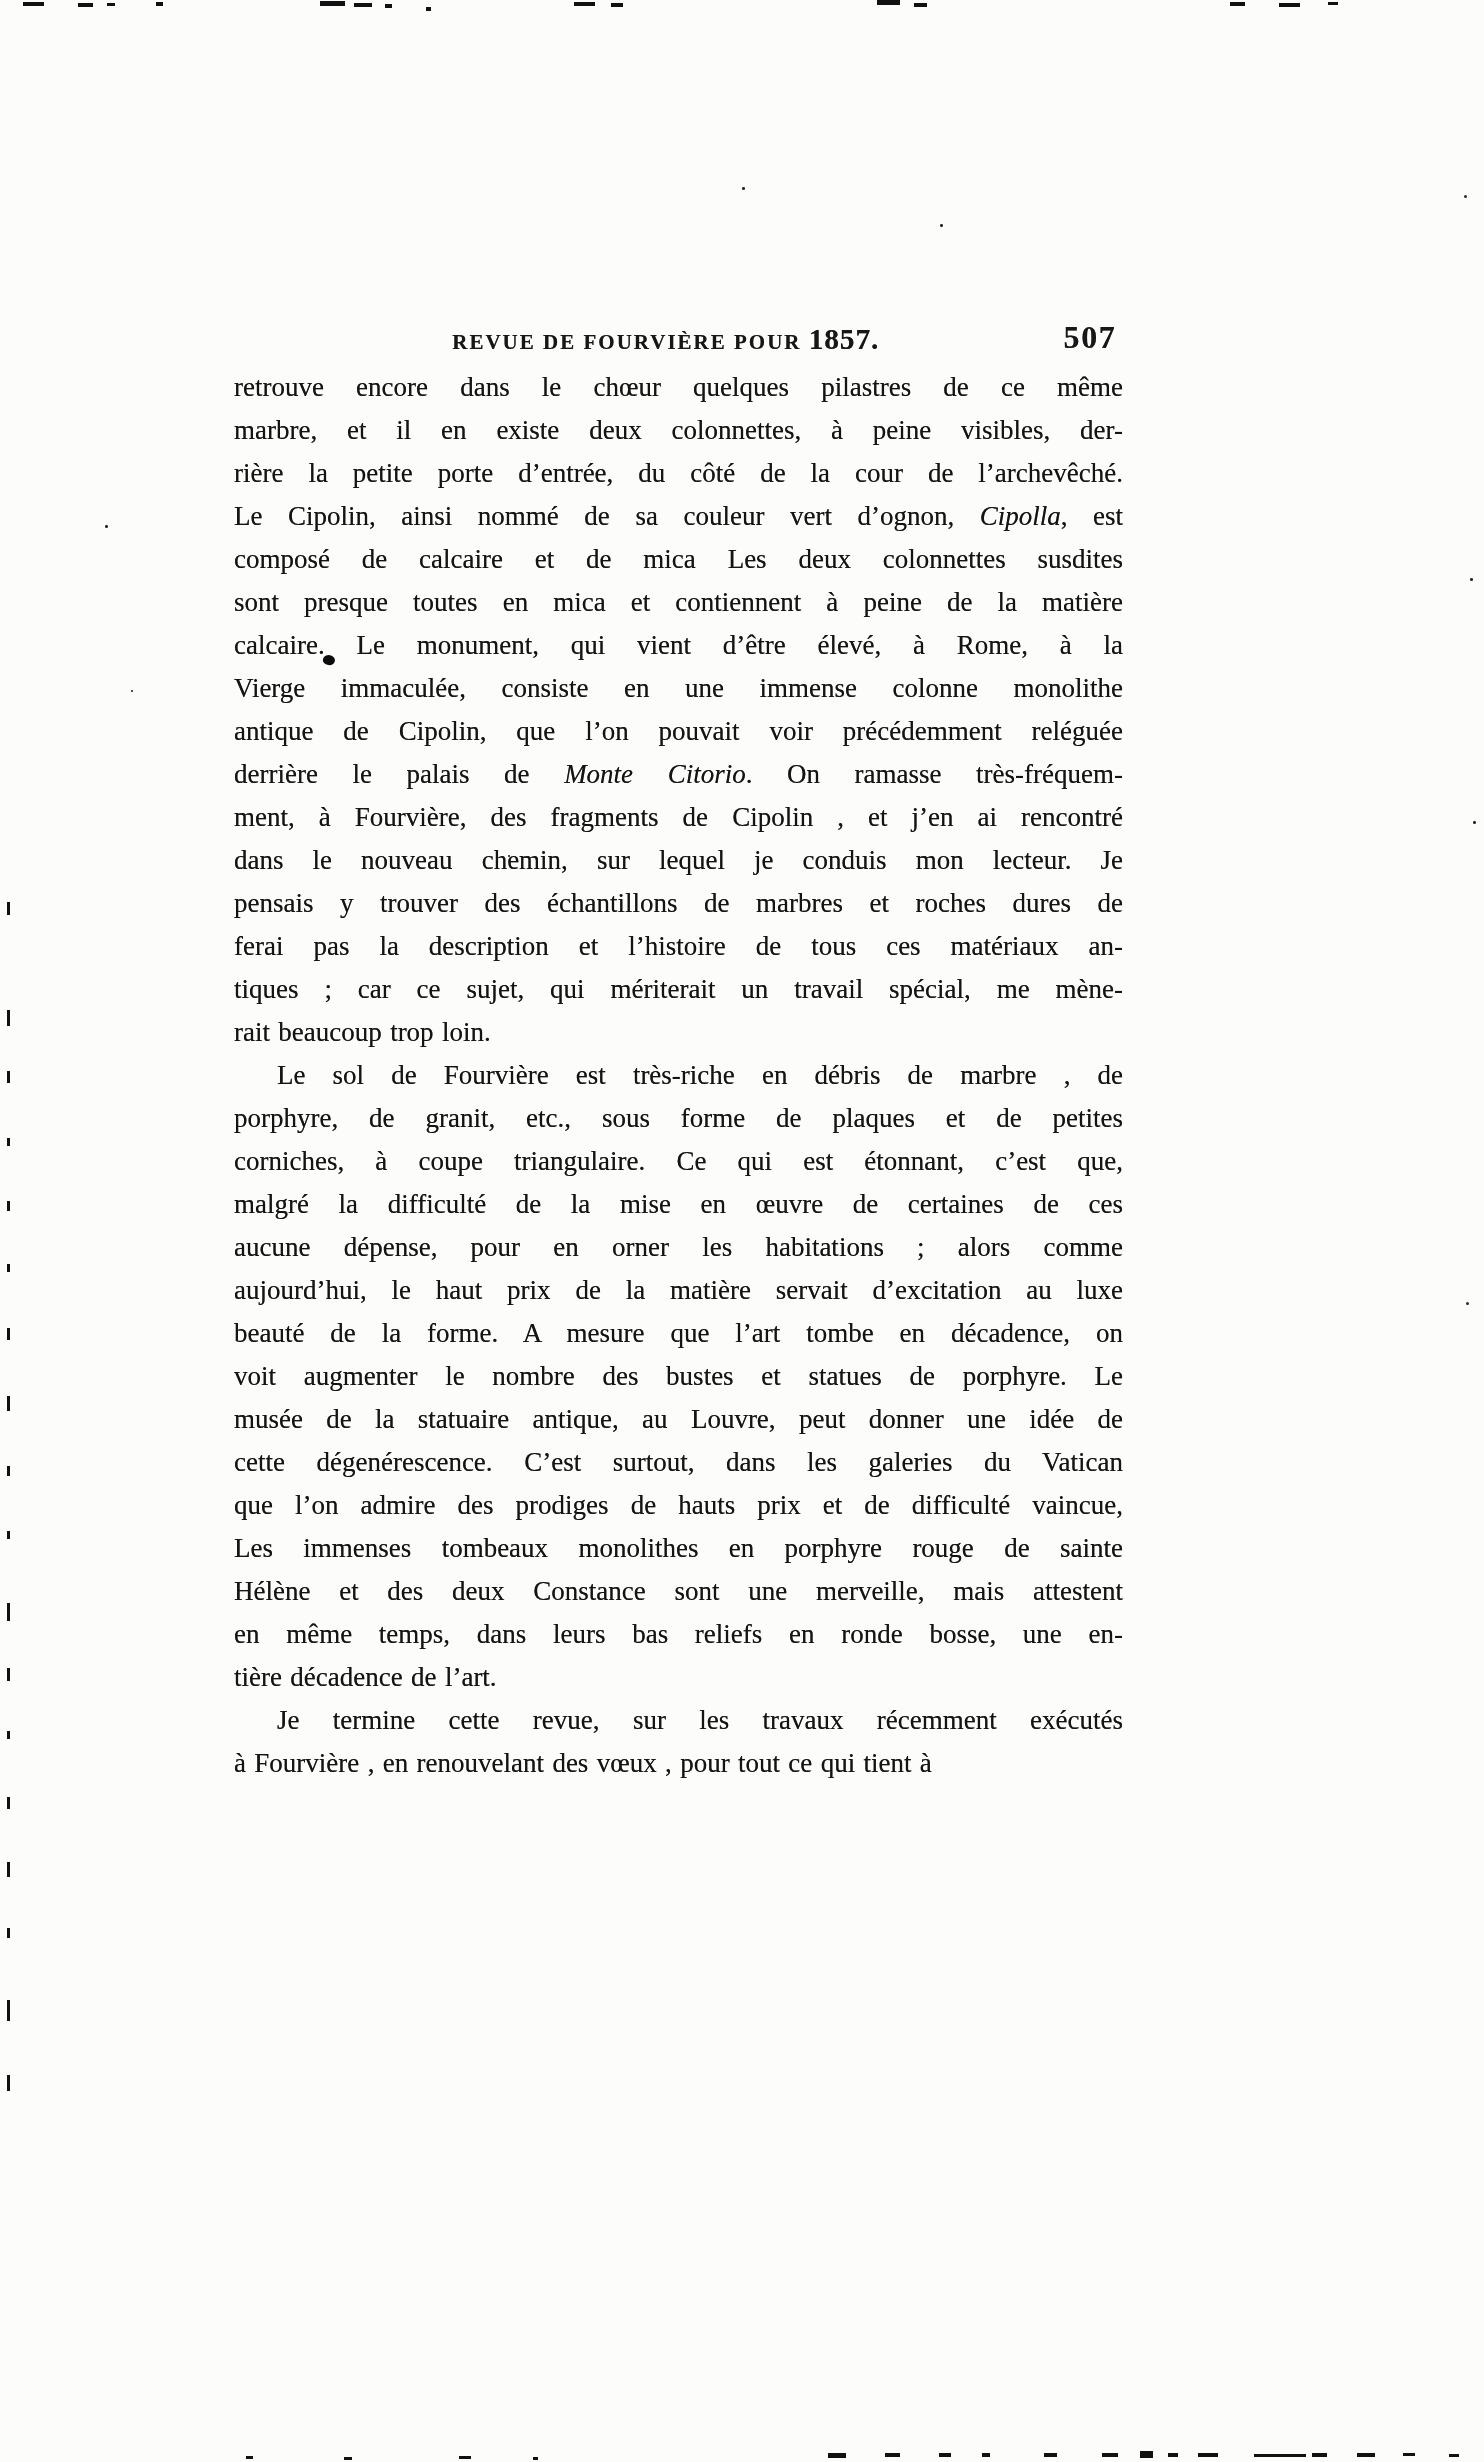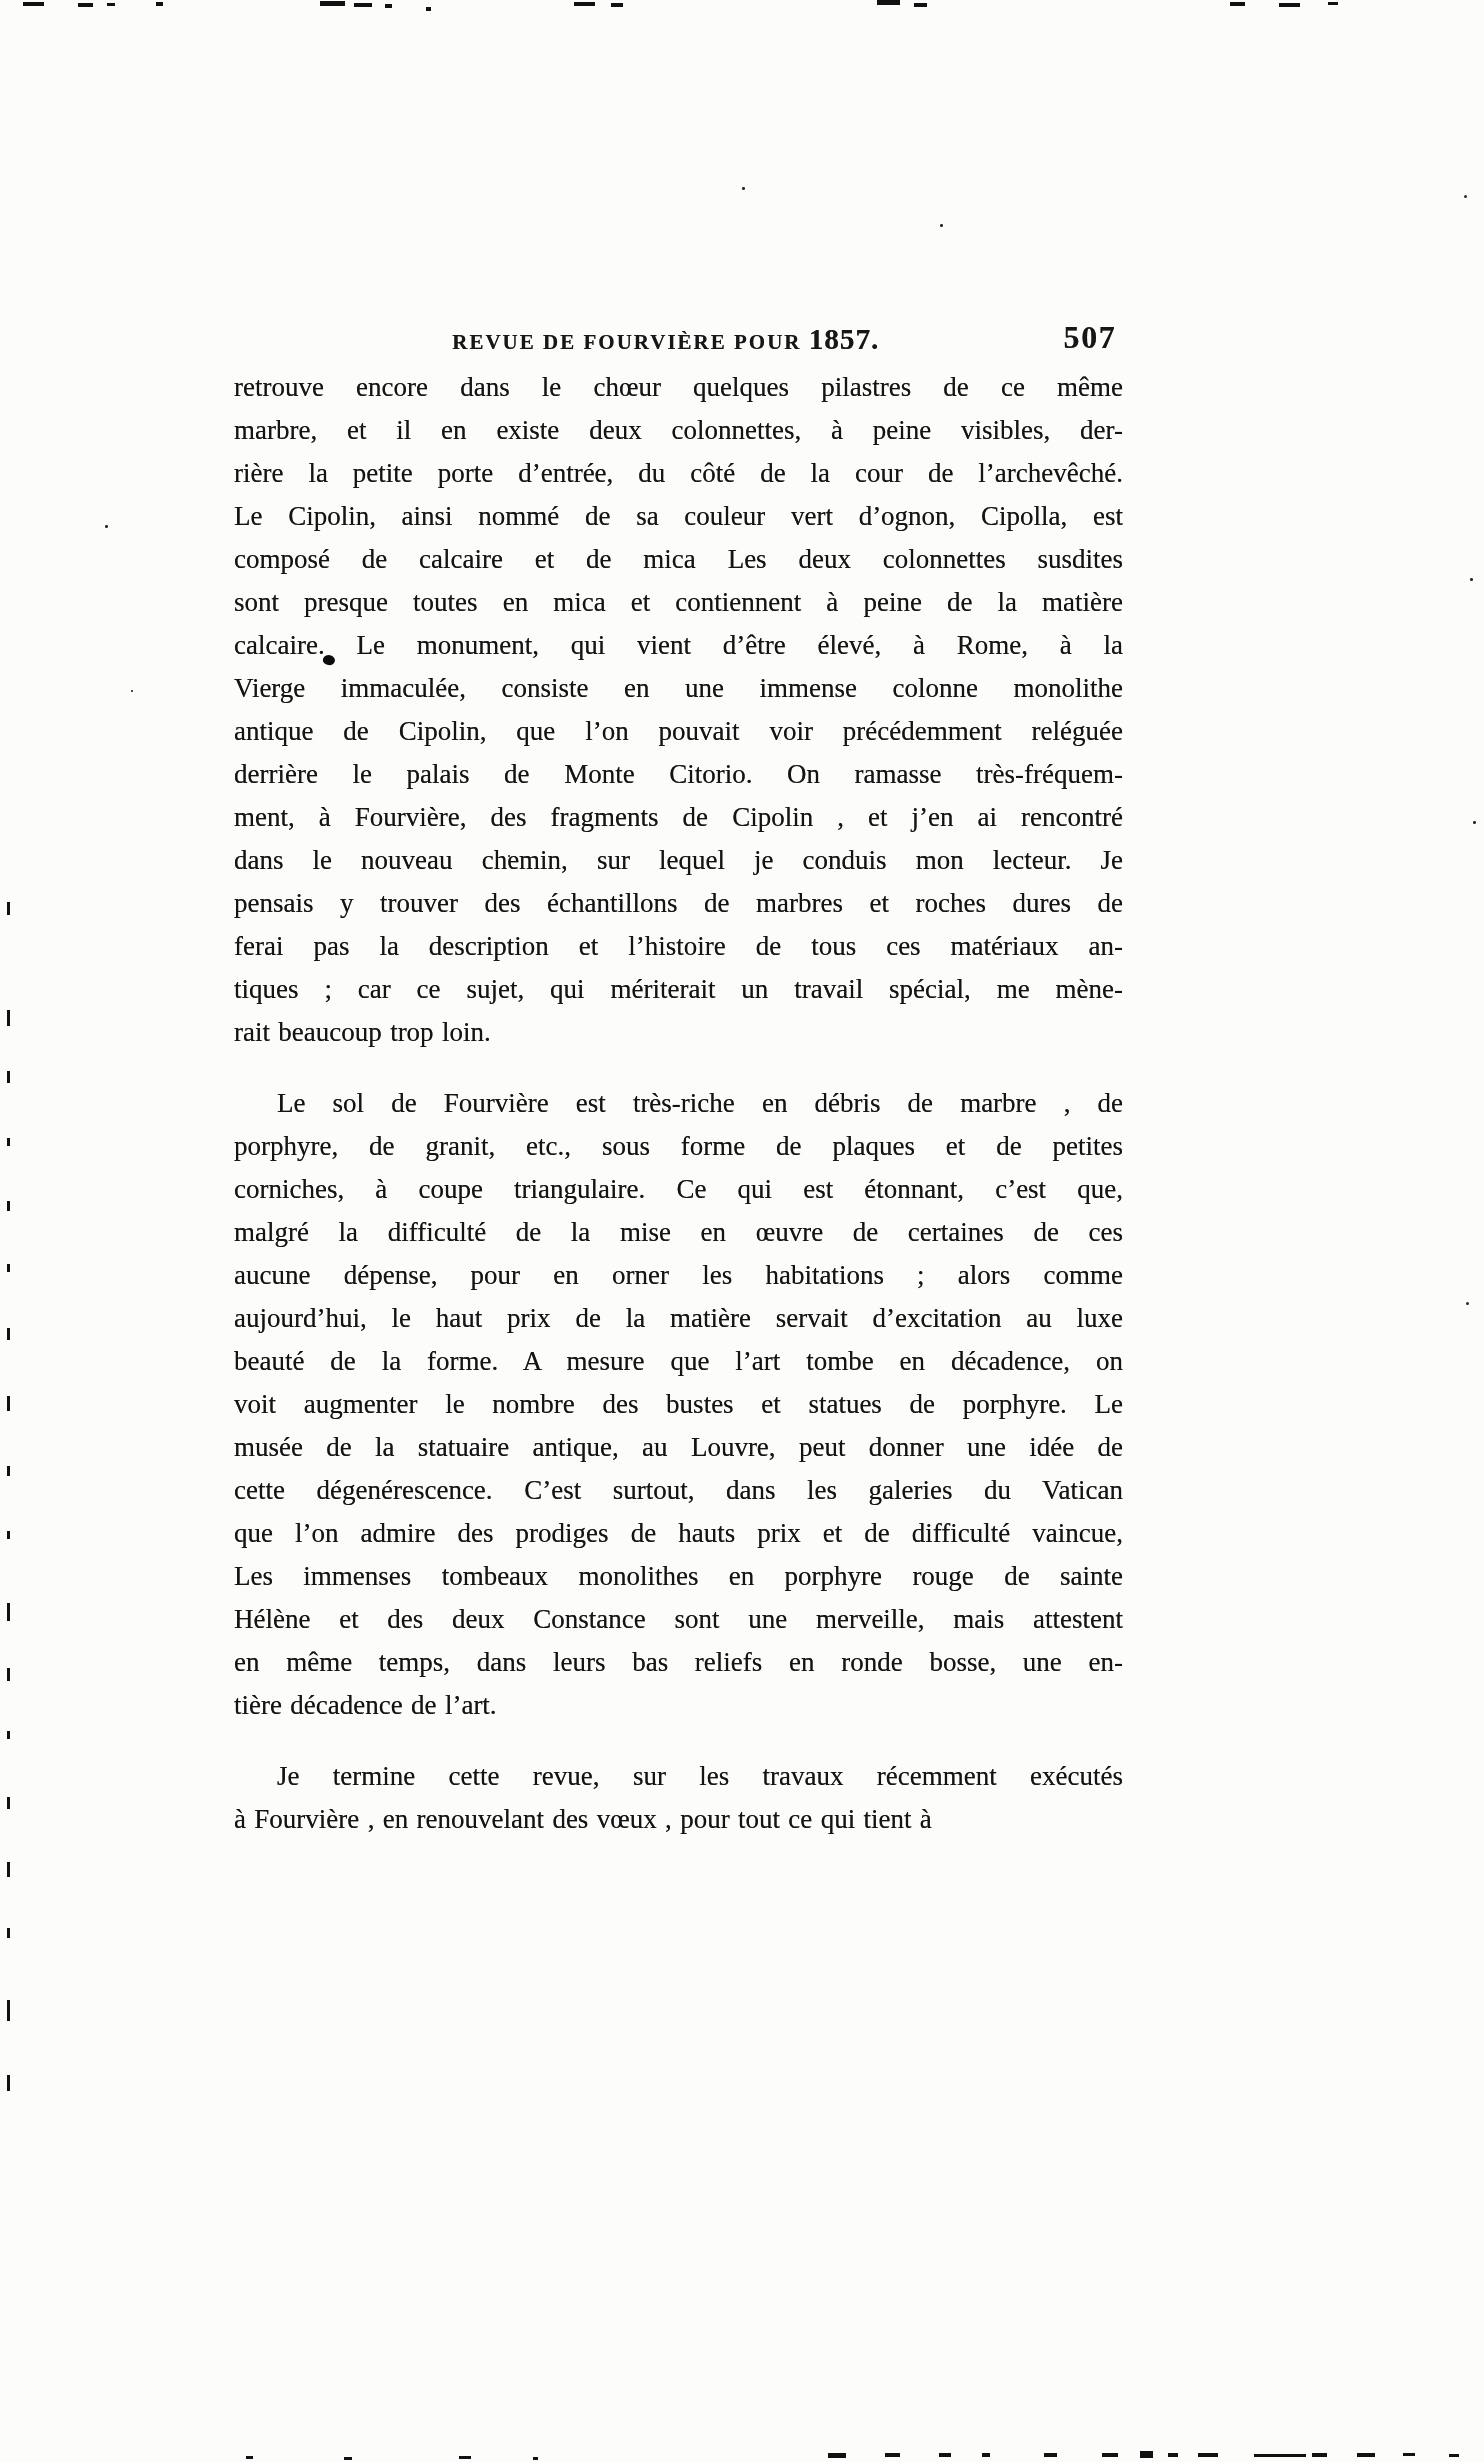--- a/index.html
+++ b/index.html
@@ -71,22 +71,22 @@
     white-space: normal;
     overflow: hidden;
     text-shadow: 0 0 0.6px rgba(0,0,0,0.6);
     word-spacing: 1.6px;
   }
   .line-last {
     text-align-last: left;
     font-family: Liberation Serif, serif;
     -moz-text-align-last: left;
   }
-  .indented { text-indent: 43px; margin-top: 28px; }
-  .italic { }
+  .indented { text-indent: 43px; }
+  .italic { font-style: italic; }
   
   .artifact {
     position: absolute;
     background: #111;
     pointer-events: none;
   }
   .speck { border-radius: 50%; background: #2a2a2a; }
   .ink-blot {
     position: absolute;
     left: 323px;

